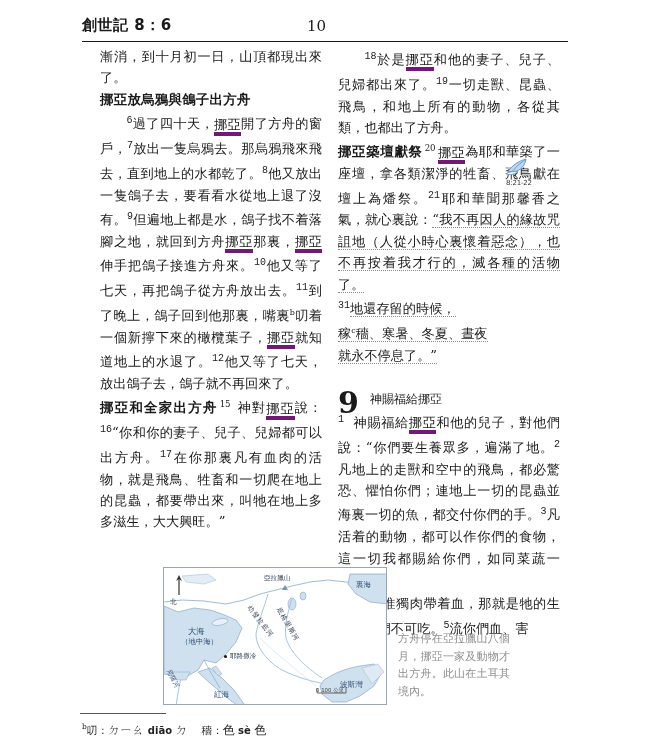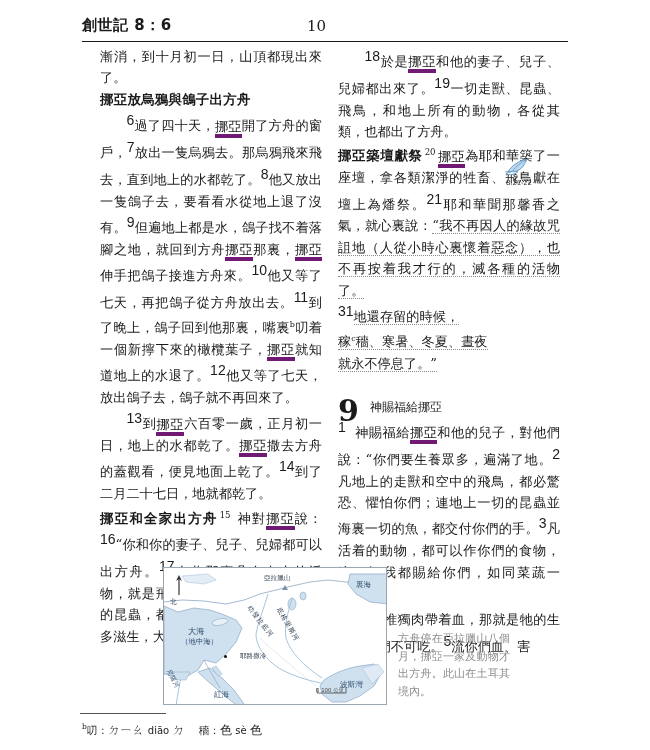--- a/index.html
+++ b/index.html
@@ -46,21 +46,21 @@
     font-family:"DejaVu Sans","Liberation Sans",sans-serif;
     font-weight:bold; font-size:13.4px; letter-spacing:0.3px;
     margin:1px 0 0 0;
   }
   .sec-inline {
     font-family:"DejaVu Sans","Liberation Sans",sans-serif;
     font-weight:bold; font-size:13.4px; letter-spacing:0.3px;
   }
 
   
-  .vn { font-size:14px; vertical-align:super; font-family:Liberation Sans, sans-serif; }
+  .vn { font-size:10px; vertical-align:super; font-family:Liberation Mono, monospace; }
   .vn-sp { font-size:8.6px; vertical-align:super; padding:0 2px; }
 
   
   .pn { border-bottom:4px solid #701a75; }
   
   .dot { border-bottom:1.4px dotted #8a8a8a; }
 
   
   .fnm { font-size:8px; vertical-align:super; }
 
@@ -138,42 +138,41 @@
     border-top:1px solid #555;
   }
   .foot {
     position:absolute; left:82px; top:720px; width:480px;
     font-size:10.6px; line-height:14px;
     font-family:"DejaVu Serif","Liberation Serif",serif;
     color:#222;
   }
   .foot .fnum { font-size:7.5px; vertical-align:super; }
   .foot .zy { font-family:"DejaVu Sans","Liberation Sans",sans-serif; font-size:12px; }
-  .foot .py { font-family:"DejaVu Sans","Liberation Sans",sans-serif; font-size:10px; font-weight:normal; }
+  .foot .py { font-family:"DejaVu Sans","Liberation Sans",sans-serif; font-size:10px; font-weight:bold; }
   .foot .gap { display:inline-block; width:14px; }
 </style>
 </head>
 <body>
 
 <div class="page">
 
   <div class="runhead">
     <span class="book">創世記 8：6</span>
     <span class="folio">10</span>
   </div>
 
   <div class="col col-left">
 
     <p><span>漸消，到十月初一日，山頂都現出來了。</span></p>
 
     <p class="sec">挪亞放烏鴉與鴿子出方舟</p>
 
     <p class="indent"><span class="vn">6</span>過了四十天，<span class="pn">挪亞</span>開了方舟的窗戶，<span class="vn">7</span>放出一隻烏鴉去。那烏鴉飛來飛去，直到地上的水都乾了。<span class="vn">8</span>他又放出一隻鴿子去，要看看水從地上退了沒有。<span class="vn">9</span>但遍地上都是水，鴿子找不着落腳之地，就回到方舟<span class="pn">挪亞</span>那裏，<span class="pn">挪亞</span>伸手把鴿子接進方舟來。<span class="vn">10</span>他又等了七天，再把鴿子從方舟放出去。<span class="vn">11</span>到了晚上，鴿子回到他那裏，嘴裏<span class="fnm">b</span>叨着一個新擰下來的橄欖葉子，<span class="pn">挪亞</span>就知道地上的水退了。<span class="vn">12</span>他又等了七天，放出鴿子去，鴿子就不再回來了。</p>
 
-    <p class="indent"><span class="vn">13</span>到<span class="pn">挪亞</span>六百零一歲，正月初一日，地上的水都乾了。<span class="pn">挪亞</span>撒去方舟的蓋觀看，便見地面上乾了。<span class="vn">14</span>到了二月二十七日，地就都乾了。</p>
 
     <p><span class="sec-inline">挪亞和全家出方舟</span><span class="vn-sp">15</span>&nbsp;神對<span class="pn">挪亞</span>說：<span class="vn">16</span>“你和你的妻子、兒子、兒婦都可以出方舟。<span class="vn">17</span>在你那裏凡有血肉的活物，就是飛鳥、牲畜和一切爬在地上的昆蟲，都要帶出來，叫牠在地上多多滋生，大大興旺。”</p>
   </div>
 
   <div class="col col-right">
 
     <p class="indent"><span class="vn">18</span>於是<span class="pn">挪亞</span>和他的妻子、兒子、兒婦都出來了。<span class="vn">19</span>一切走獸、昆蟲、飛鳥，和地上所有的動物，各從其類，也都出了方舟。</p>
 
     <p><span class="sec-inline">挪亞築壇獻祭</span><span class="vn-sp">20</span><span class="pn">挪亞</span>為耶和華築了一座壇，拿各類潔淨的牲畜、飛鳥獻在壇上為燔祭。<span class="vn">21</span>耶和華聞那馨香之氣，就心裏說：<span class="dot">“我不再因人的緣故咒詛地（人從小時心裏懷着惡念），也不再按着我才行的，滅各種的活物了。</span></p>
 
@@ -247,21 +246,21 @@
     </div>
     <div class="maplbl" style="left:6px; top:30px;">北</div>
 
     <div class="maplbl" style="left:100px; top:6px;">亞拉臘山</div>
     <div class="maplbl sea" style="left:192px; top:12px; font-size:7.4px;">裏海</div>
 
     <div class="maplbl sea" style="left:24px; top:58px; font-size:8.2px;">大海</div>
     <div class="maplbl sea" style="left:17px; top:69px; font-size:7.4px;">（地中海）</div>
 
     <div class="citydot" style="left:60px; top:87px;"></div>
-    <div class="maplbl" style="left:66px; top:84px;margin-left:10px;">耶路撒冷</div>
+    <div class="maplbl" style="left:66px; top:84px;">耶路撒冷</div>
 
     <div class="maplbl rot" style="left:88px; top:36px;">幼發拉底河</div>
     <div class="maplbl rot2" style="left:118px; top:38px;">底格里斯河</div>
 
     <div class="maplbl sea" style="left:176px; top:112px; font-size:7.6px;">波斯灣</div>
     <div class="maplbl sea" style="left:50px; top:122px; font-size:7.6px;">紅海</div>
     <div class="maplbl rot3 sea" style="left:8px; top:100px; font-size:6.2px;">尼羅河</div>
 
     <div class="scalebar">
       <svg width="48" height="8" viewBox="0 0 48 8">

